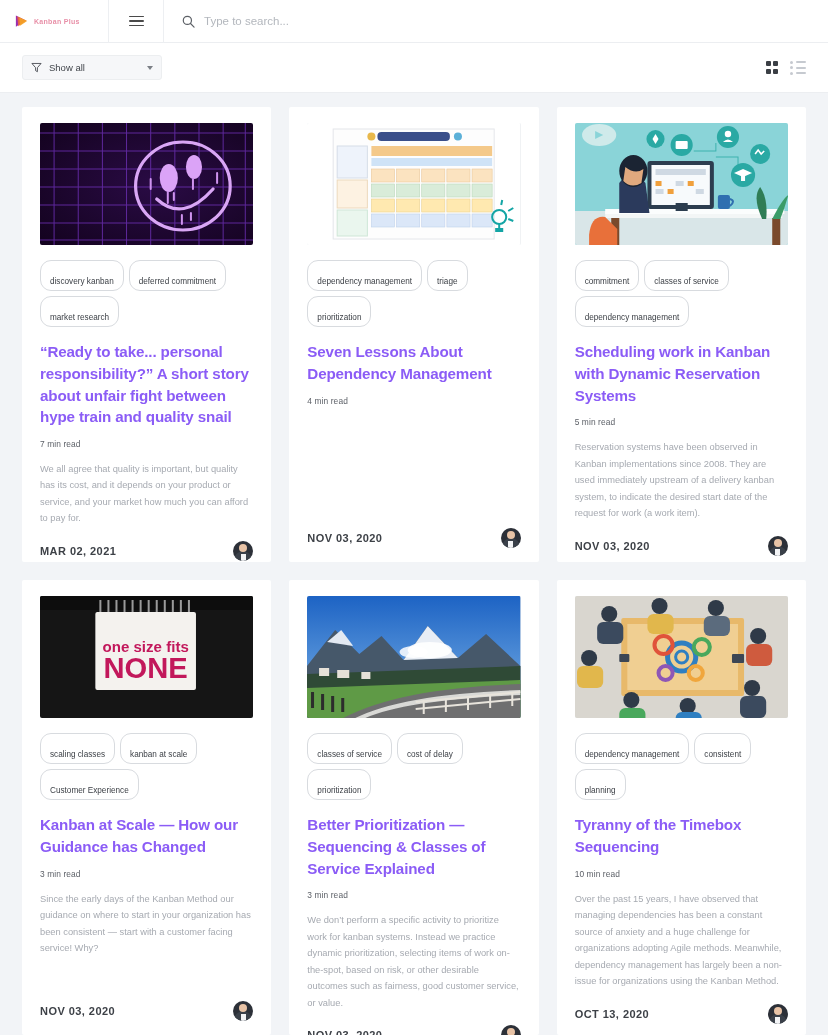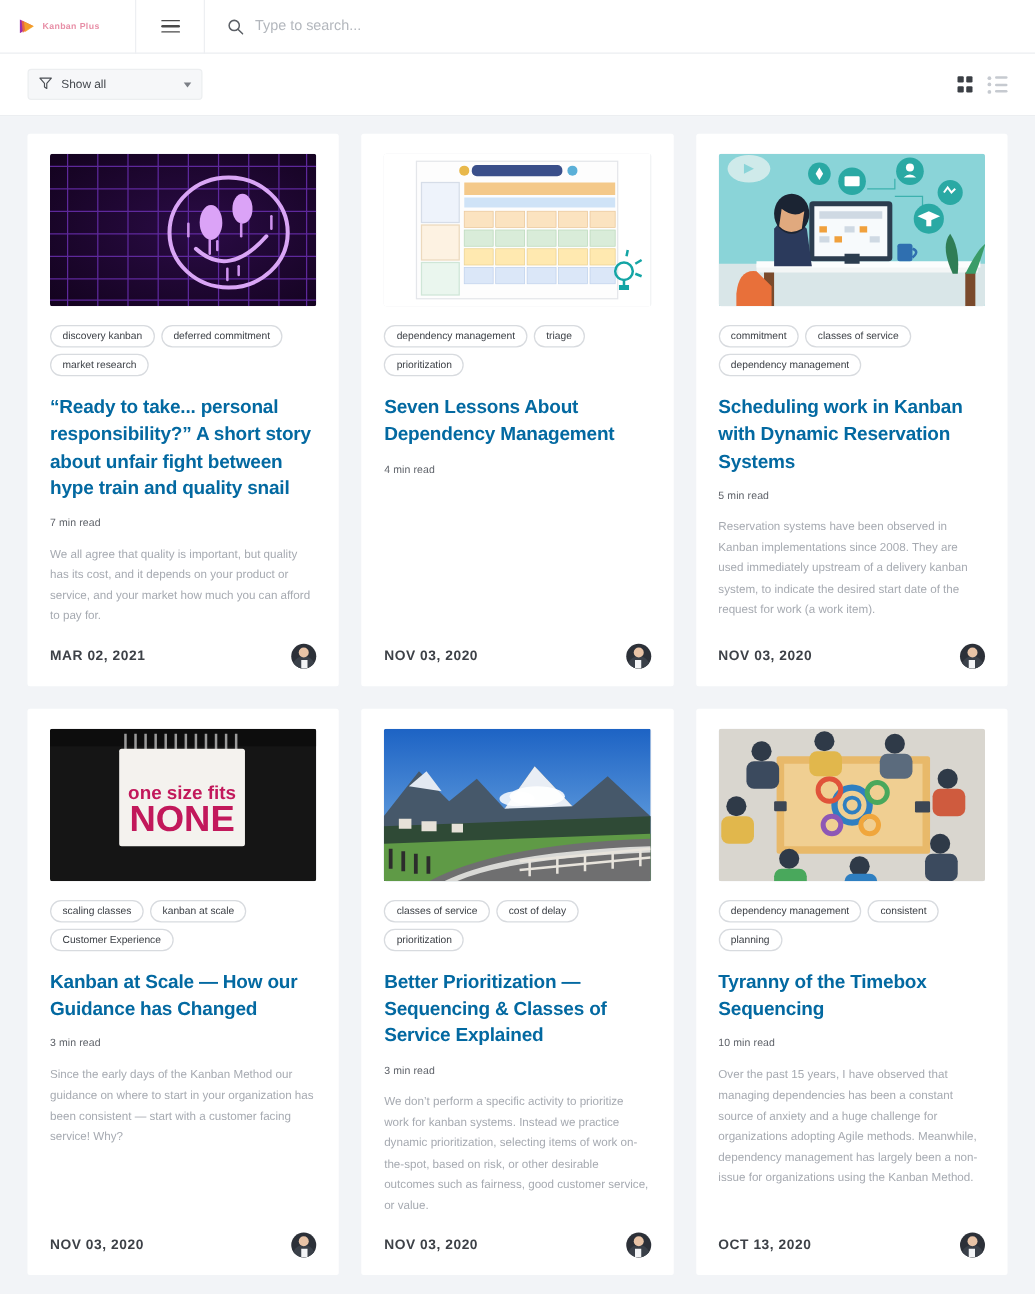--- a/index.html
+++ b/index.html
@@ -161,32 +161,32 @@
 
   .tags {
     display: flex;
     flex-wrap: wrap;
     gap: 5px;
     margin-top: 15px;
   }
   .tag {
     border: 1px solid #d8dbdf;
     border-radius: 11px;
-    padding: 4px 9px 4px 9px;
+    padding: 17px 9px 4px 9px;
     font-size: 8.2px;
     color: #3d4147;
     white-space: nowrap;
     line-height: 1;
   }
   .card-title {
     margin-top: 14px;
     font-size: 15.2px;
     line-height: 1.42;
     font-weight: bold;
-    color: #0369a1;
+    color: #8b5cf6;
     letter-spacing: -0.15px;
   }
   .readtime {
     margin-top: 11px;
     font-size: 8.4px;
     color: #5d6168;
     letter-spacing: .1px;
   }
   .excerpt {
     margin-top: 12px;

